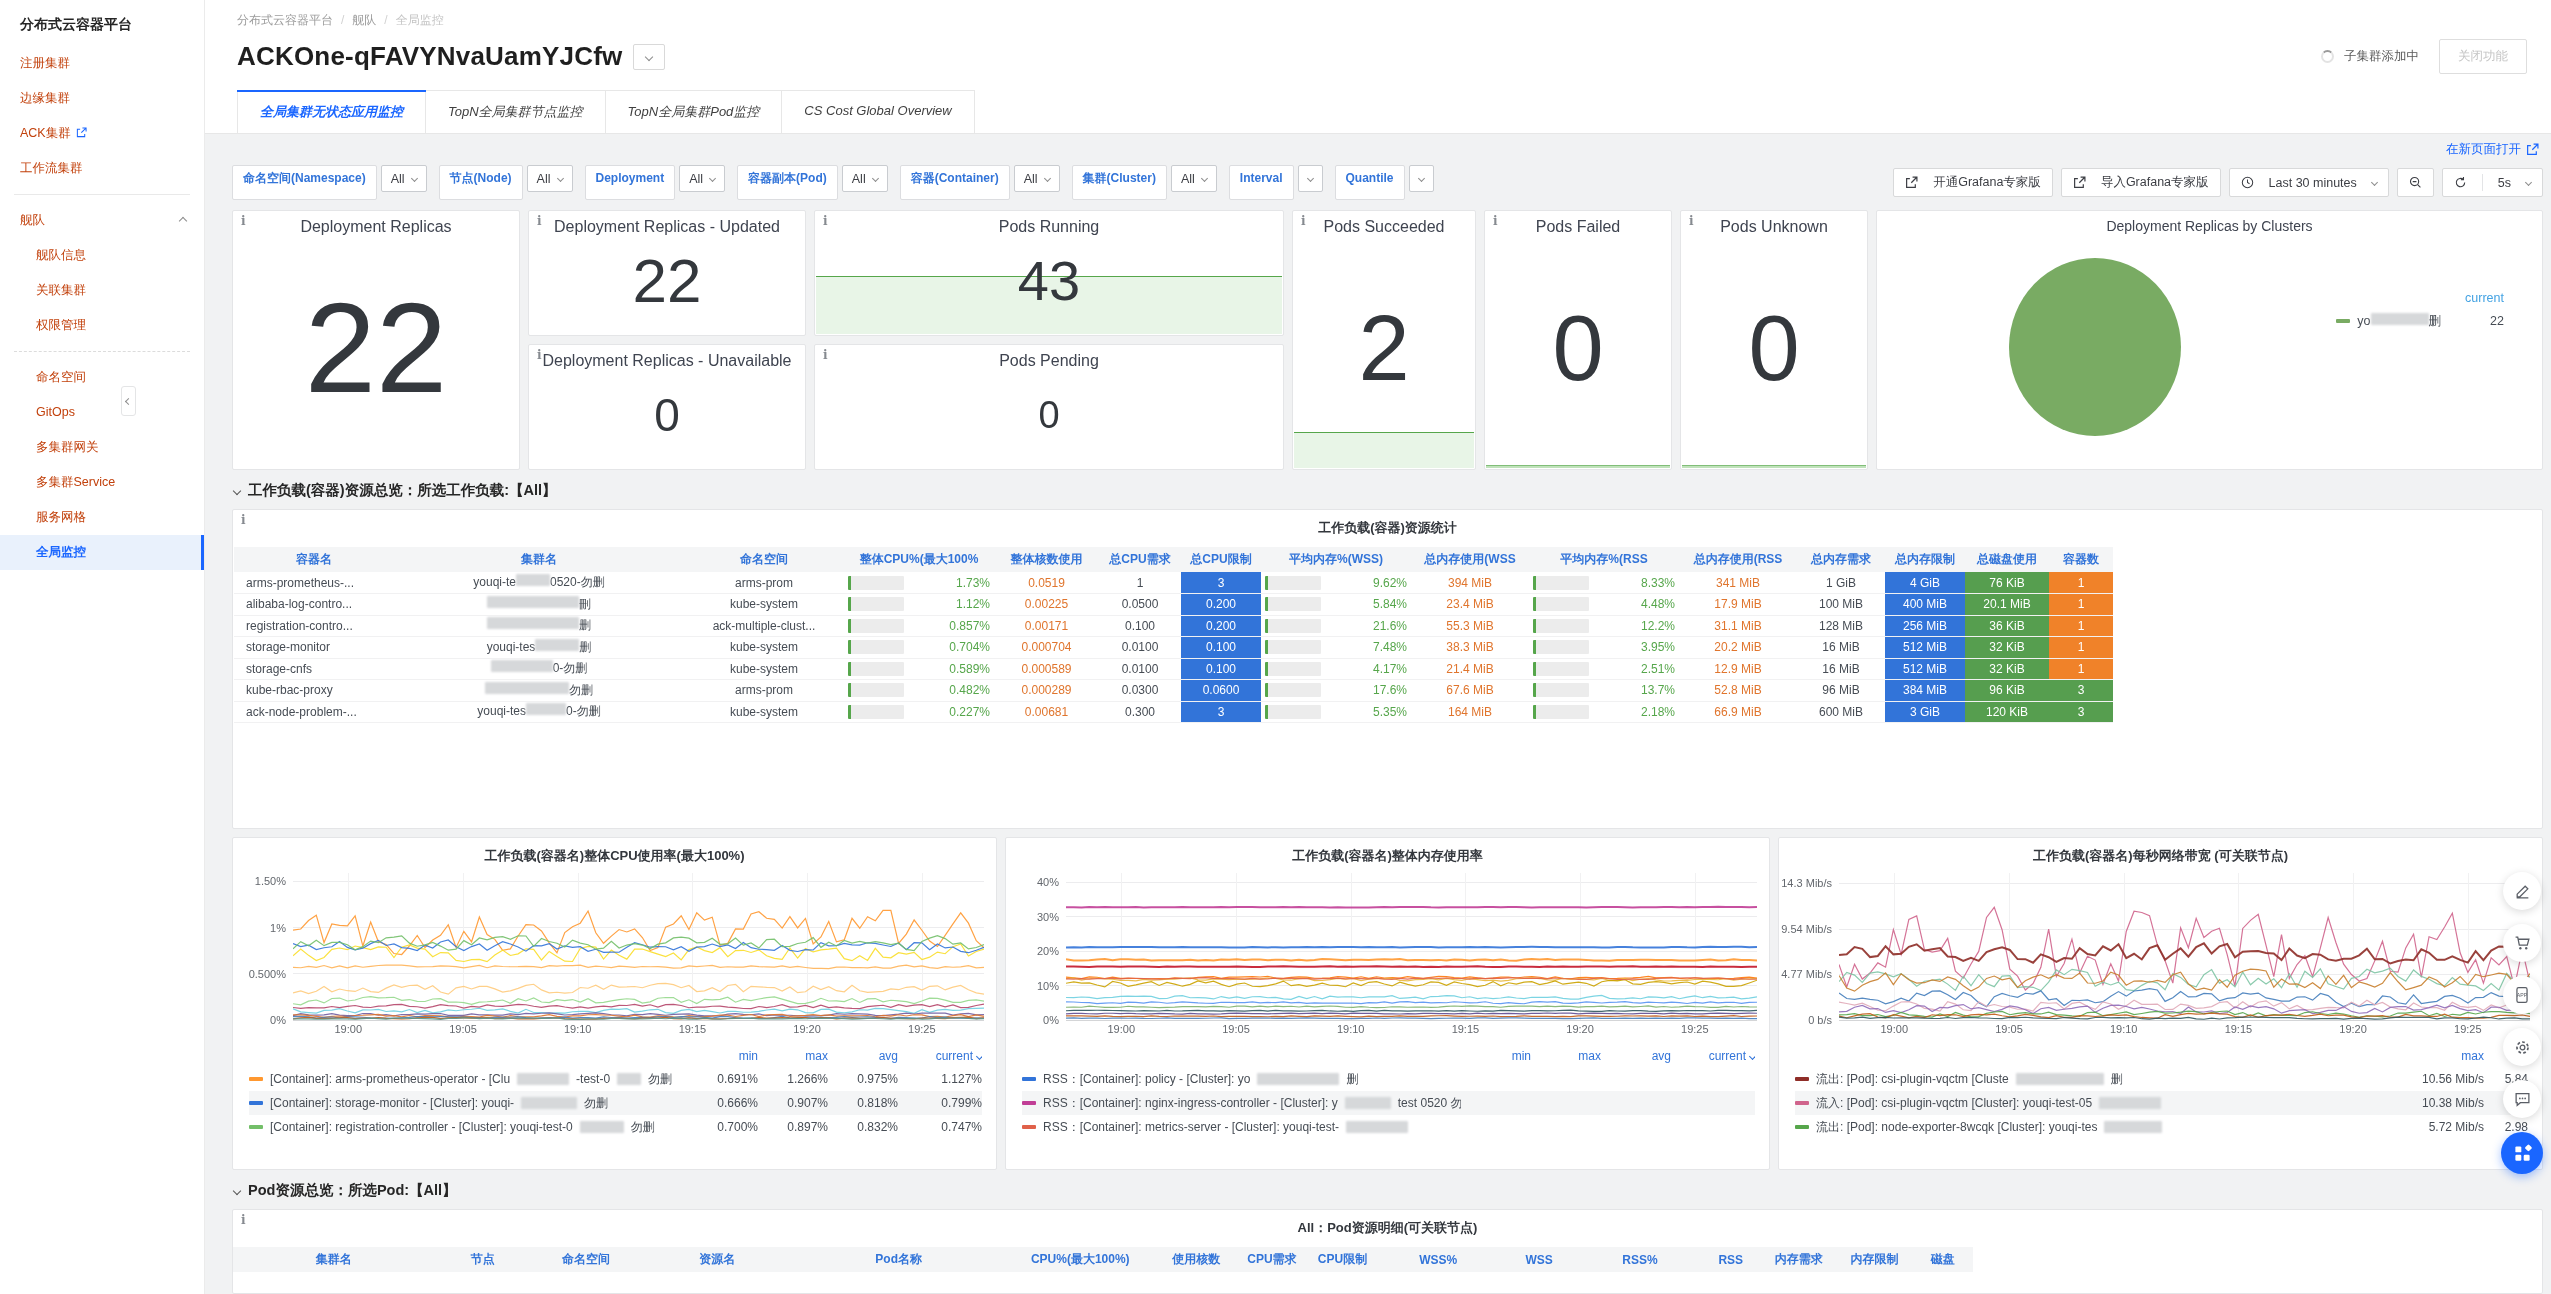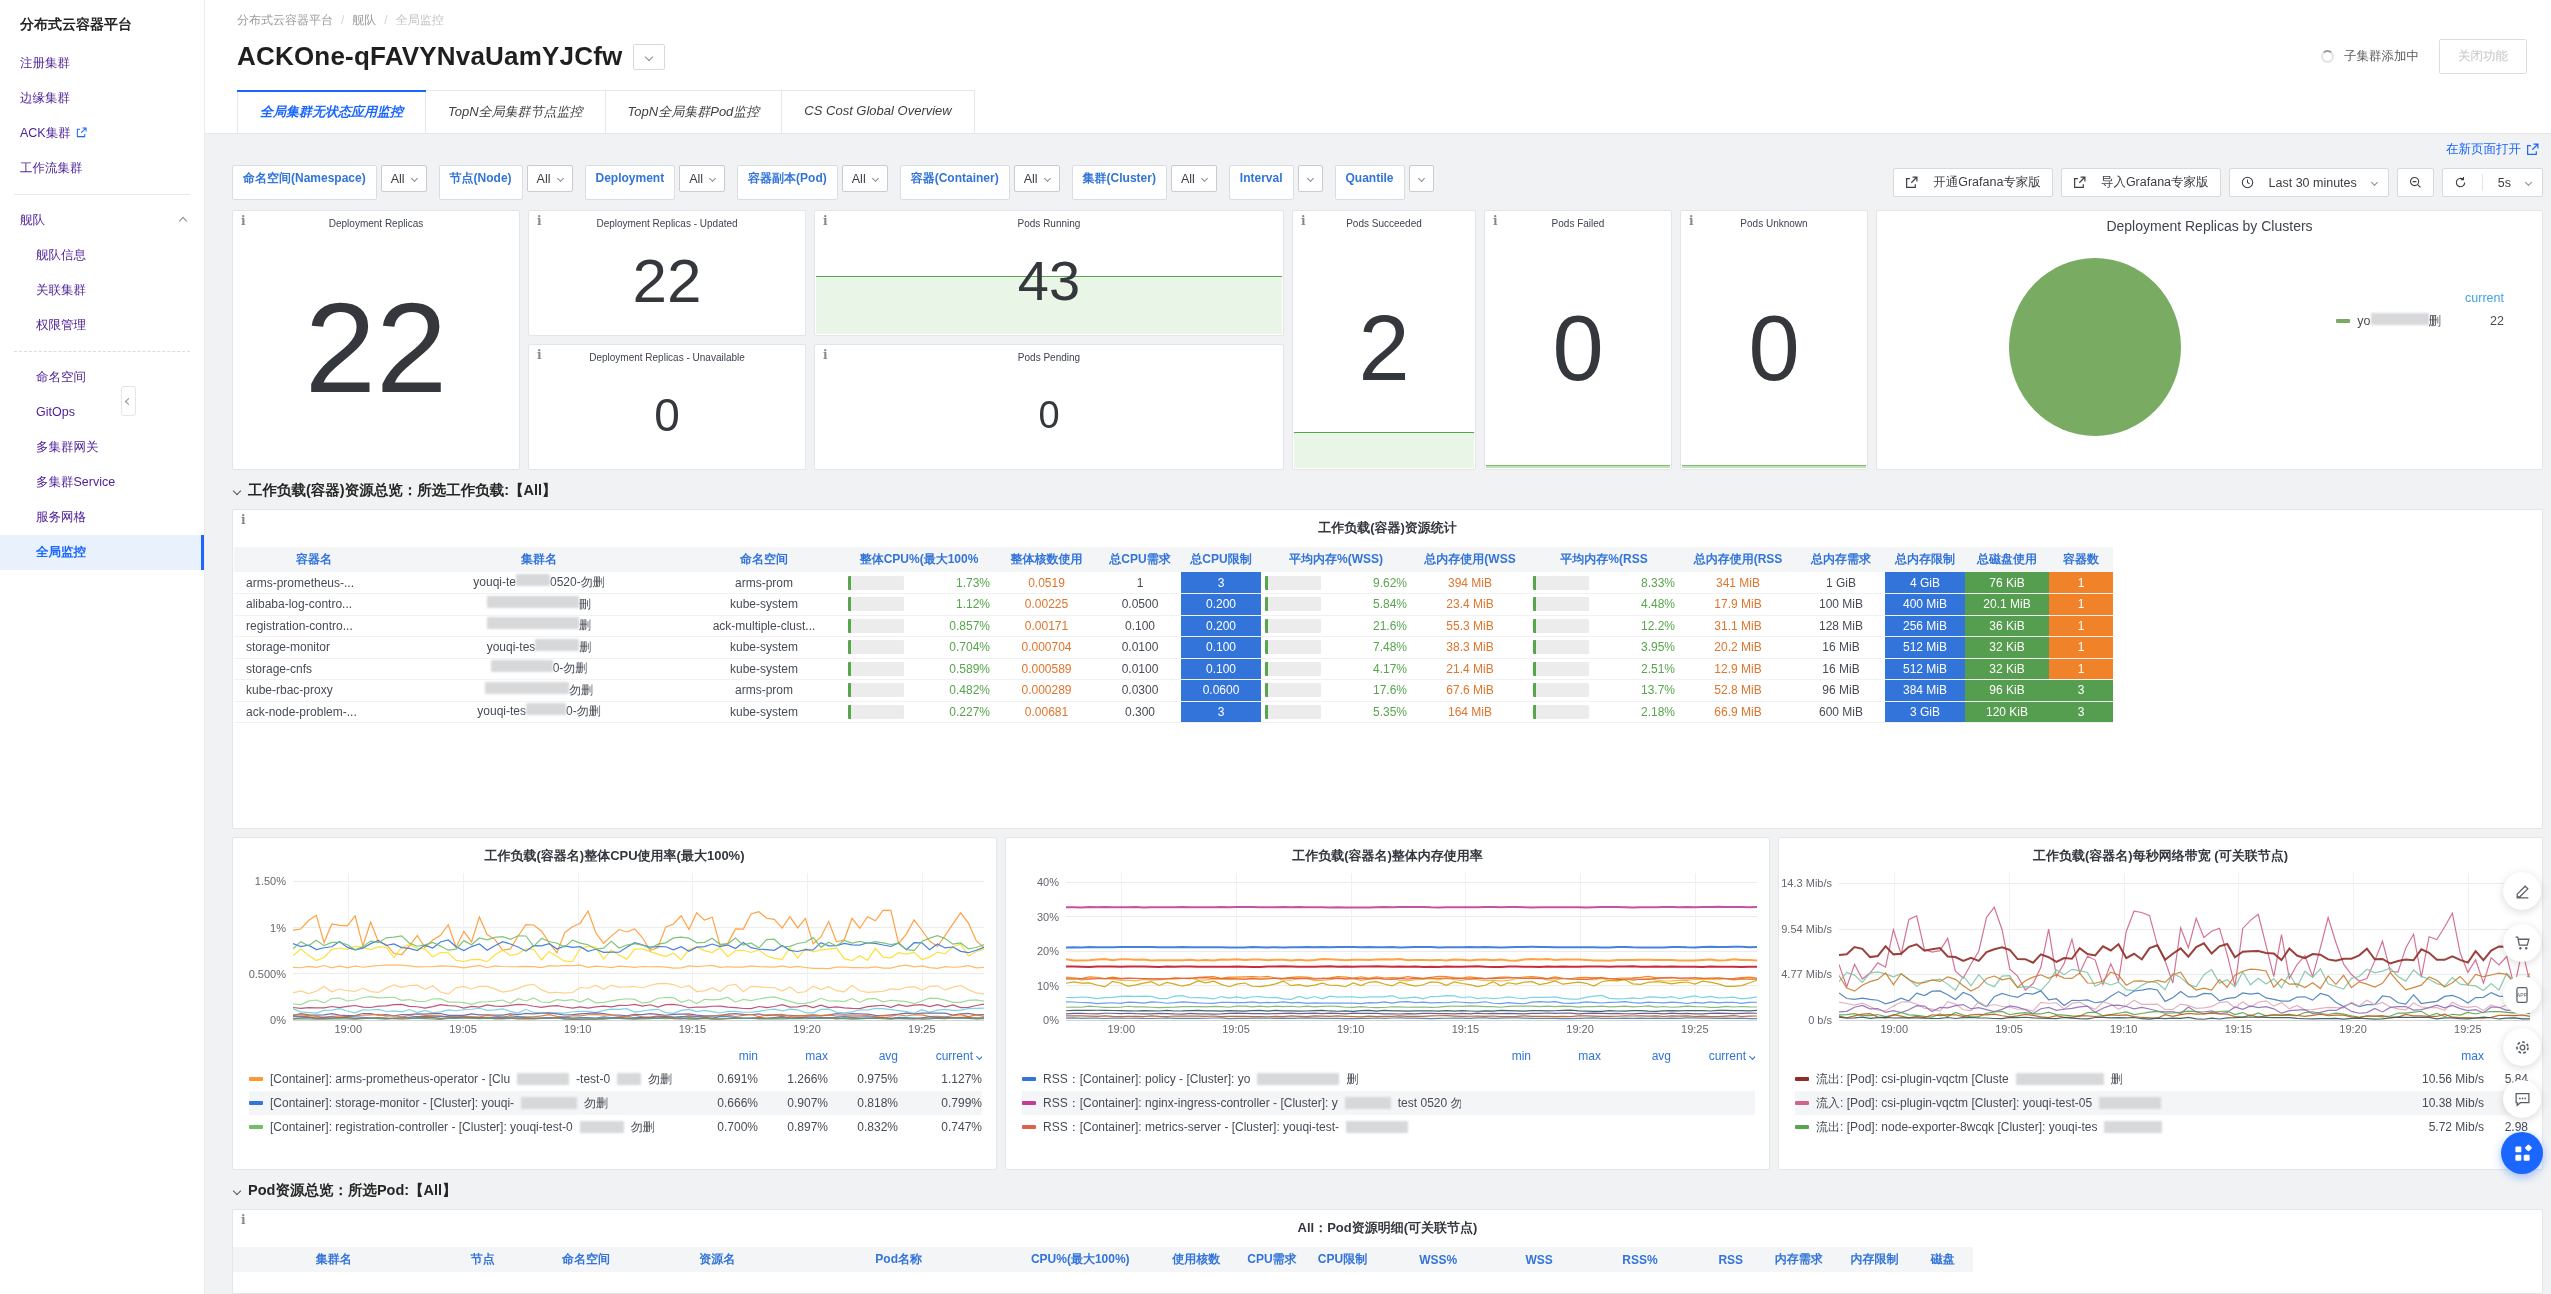--- a/index.html
+++ b/index.html
@@ -1,21 +1,21 @@
 <!DOCTYPE html>
 <html><head>
 <meta charset="utf-8">
 <style>
   *{box-sizing:border-box;margin:0;padding:0;}
   html,body{width:2551px;height:1294px;overflow:hidden;}
   body{font-family:"Liberation Sans","DejaVu Sans",sans-serif;background:#fff;display:flex;position:relative;color:#333;}
   
   #sidebar{width:205px;min-width:205px;background:#fff;border-right:1px solid #ebebeb;padding-top:14px;position:relative;}
   .sb-title{font-size:14px;font-weight:bold;color:#262626;padding:2px 0 12px 20px;}
-  .sb-item{height:35px;line-height:35px;padding-left:20px;font-size:12.5px;color:#4c1d95;cursor:pointer;position:relative;white-space:nowrap;}
+  .sb-item{height:35px;line-height:35px;padding-left:20px;font-size:12.5px;color:#c2410c;cursor:pointer;position:relative;white-space:nowrap;}
   .sb-item.indent{padding-left:36px;}
   .sb-item.active{color:#1a66ff;background:#e9f1fc;font-weight:bold;}
   .sb-item.active::after{content:"";position:absolute;right:0;top:0;bottom:0;width:3px;background:#1a66ff;}
   .sb-div{border-top:1px solid #e9e9e9;margin:8px 14px;}
   .sb-div.dashed{border-top-style:dashed;border-color:#dcdcdc;}
   .sb-ext{color:#1a66ff;margin-left:5px;position:relative;top:1px;}
   .sb-chev{position:absolute;right:18px;top:15px;}
   
   .chev{display:inline-block;width:6px;height:6px;border-right:1.4px solid #8c8c8c;border-bottom:1.4px solid #8c8c8c;transform:rotate(45deg);vertical-align:middle;}
   .chev.up{transform:rotate(-135deg);}
@@ -49,21 +49,21 @@
   .factions{margin-left:auto;display:flex;gap:8px;align-items:center;}
   .abtn{background:#fff;border:1px solid #d8d9da;border-radius:2px;height:29px;display:flex;align-items:center;gap:15px;padding:0 11px;font-size:12.5px;color:#3c3e44;cursor:pointer;white-space:nowrap;}
   .abtn .vdiv{width:1px;height:17px;background:#e3e4e6;}
   .icon12{width:13px;height:13px;display:inline-block;}
   
   .stats-row{display:flex;gap:8px;height:260px;}
   .scol{display:flex;flex-direction:column;gap:8px;}
   .panel{background:#fff;border:1px solid #e4e5e7;border-radius:2px;position:relative;}
   .stat-panel{flex:1;overflow:hidden;}
   .info-i{position:absolute;left:8px;top:3px;font-family:"DejaVu Serif",serif;font-size:12px;color:#868a90;font-weight:bold;}
-  .stat-title{font-size:10px;color:#3f4450;font-weight:500;text-align:center;padding-top:7px;position:relative;z-index:2;white-space:nowrap;overflow:hidden;}
+  .stat-title{font-size:16px;color:#3f4450;font-weight:500;text-align:center;padding-top:7px;position:relative;z-index:2;white-space:nowrap;overflow:hidden;}
   .stat-value{position:absolute;left:0;right:0;top:16px;bottom:0;display:flex;align-items:center;justify-content:center;font-weight:500;color:#34383d;z-index:1;line-height:1;}
   .spark{position:absolute;left:1px;right:1px;bottom:1px;background:rgba(115,191,105,.16);border-top:1.6px solid #56a64b;z-index:0;}
   .spark.thin{height:3px;background:rgba(115,191,105,.45);border-top:1px solid rgba(86,166,75,.6);}
   .pie-panel{flex:1;display:flex;align-items:center;overflow:hidden;}
   .pie-title{position:absolute;top:7px;left:0;right:0;text-align:center;font-size:14px;font-weight:500;color:#3f4450;}
   .pie-circle{width:172px;height:178px;border-radius:50%;margin-left:132px;margin-top:14px;}
   .pie-legend{margin-left:auto;margin-right:38px;margin-top:-60px;font-size:12.5px;}
   .pie-leg-head{text-align:right;color:#44a3e3;font-weight:500;padding-bottom:8px;}
   .pie-leg-row{display:flex;align-items:center;gap:7px;color:#464c54;}
   .pie-leg-row .val{margin-left:26px;min-width:30px;text-align:right;}

